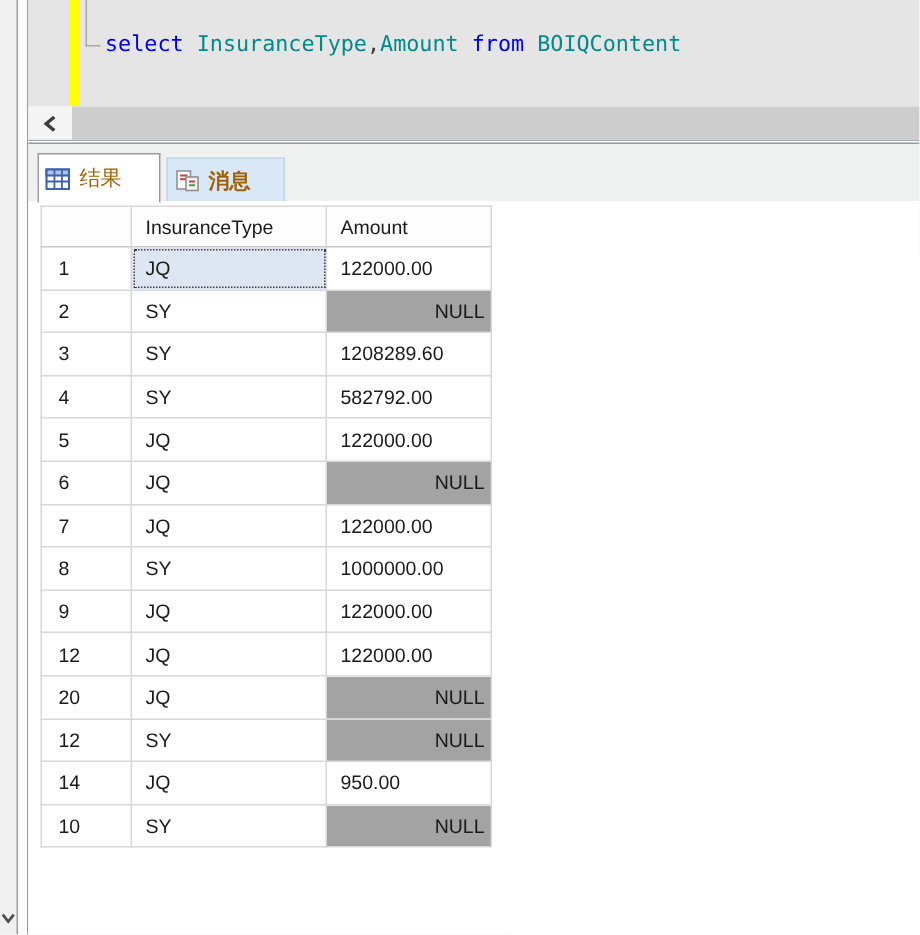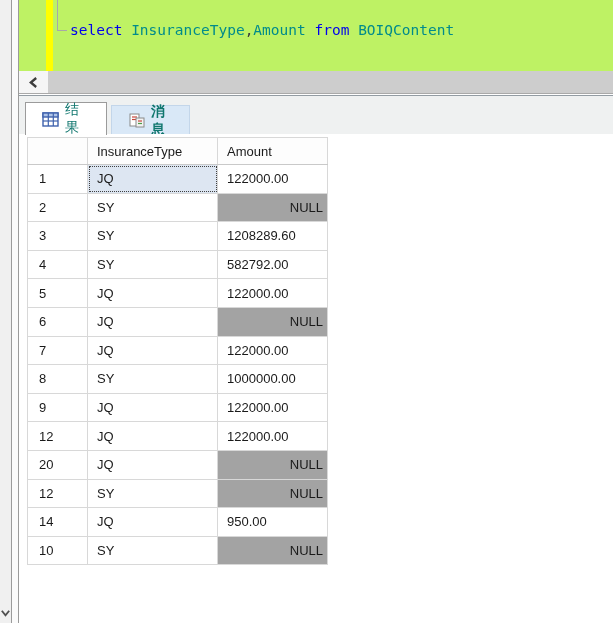--- a/index.html
+++ b/index.html
@@ -10,37 +10,37 @@
     -webkit-font-smoothing:antialiased;
   }
   
   .left-rail{position:absolute;left:0;top:0;width:10px;height:100%;background:#f0f0f0;}
   .rail-chevron{position:absolute;left:0px;top:605px;width:11px;height:11px;color:#4f4f4f;}
   .rail-divider{position:absolute;left:11px;top:0;width:6px;height:100%;
     background:#fbfbfb;border-left:1px solid #9b9b9b;border-right:1px solid #9b9b9b;}
   
   .main{position:absolute;left:19px;top:0;right:0;bottom:0;background:#ffffff;}
   
-  .editor{position:relative;height:71px;background:#bef264;}
+  .editor{position:relative;height:71px;background:#e5e5e5;}
   .change-bar{position:absolute;left:27px;top:0;width:7px;height:71px;background:#ffff00;}
   .fold-v{position:absolute;left:38px;top:0;width:1px;height:31px;background:#a8a8a8;}
   .fold-h{position:absolute;left:38px;top:30px;width:10px;height:1px;background:#a8a8a8;}
   .code-line{position:absolute;left:51px;top:21px;white-space:pre;
     font-family:"DejaVu Sans Mono","Liberation Mono",monospace;font-size:14.5px;line-height:18px;}
   
   .hscroll{position:absolute;left:0;right:0;top:71px;height:22px;display:flex;
     border-bottom:1px solid #a9a9a9;background:#f5f5f5;}
   .hscroll-btn{width:29px;height:22px;background:#f5f5f5;display:flex;align-items:center;justify-content:center;}
   .hscroll-btn svg{color:#3d3d3d;}
   .hscroll-track{flex:1;background:#cdcdcd;}
   
   .results{position:absolute;left:0;right:0;top:95px;bottom:0;
     background:#eff1f1;border-top:1px solid #939ca3;}
   .tabstrip{position:relative;height:38px;}
-  .tab{display:flex;align-items:center;gap:6px;padding:0 16px;font-size:14px;color:#0f766e;box-sizing:border-box;}
+  .tab{display:flex;align-items:center;gap:6px;padding:0 4px;font-size:14px;color:#a16207;box-sizing:border-box;}
   .tab-active{position:absolute;left:6px;top:6px;width:82px;height:33px;background:#ffffff;
     border:1px solid #9b9b9b;border-bottom:none;z-index:2;}
   .tab-inactive{position:absolute;left:92px;top:9px;width:79px;height:30px;background:#d9e8f7;
     border:1px solid #c3d6ea;border-bottom:none;font-weight:bold;}
   
   .grid-area{position:absolute;left:0;right:0;top:38px;bottom:0;background:#ffffff;overflow:hidden;}
   table.grid{border-collapse:collapse;margin:3px 0 0 8px;table-layout:fixed;
     border:1px solid #9f9f9f;background:#ffffff;}
   .grid th,.grid td{border:1px solid #d8d8d8;font-size:13px;font-weight:normal;
     text-align:left;padding:0 4px 0 9px;color:#1a1a1a;overflow:hidden;white-space:nowrap;}

